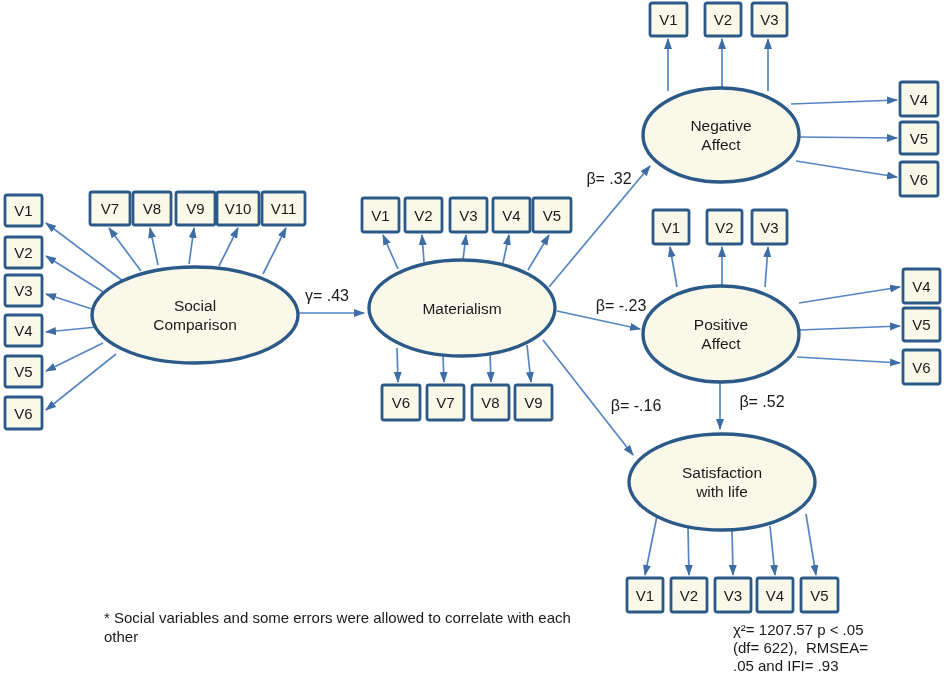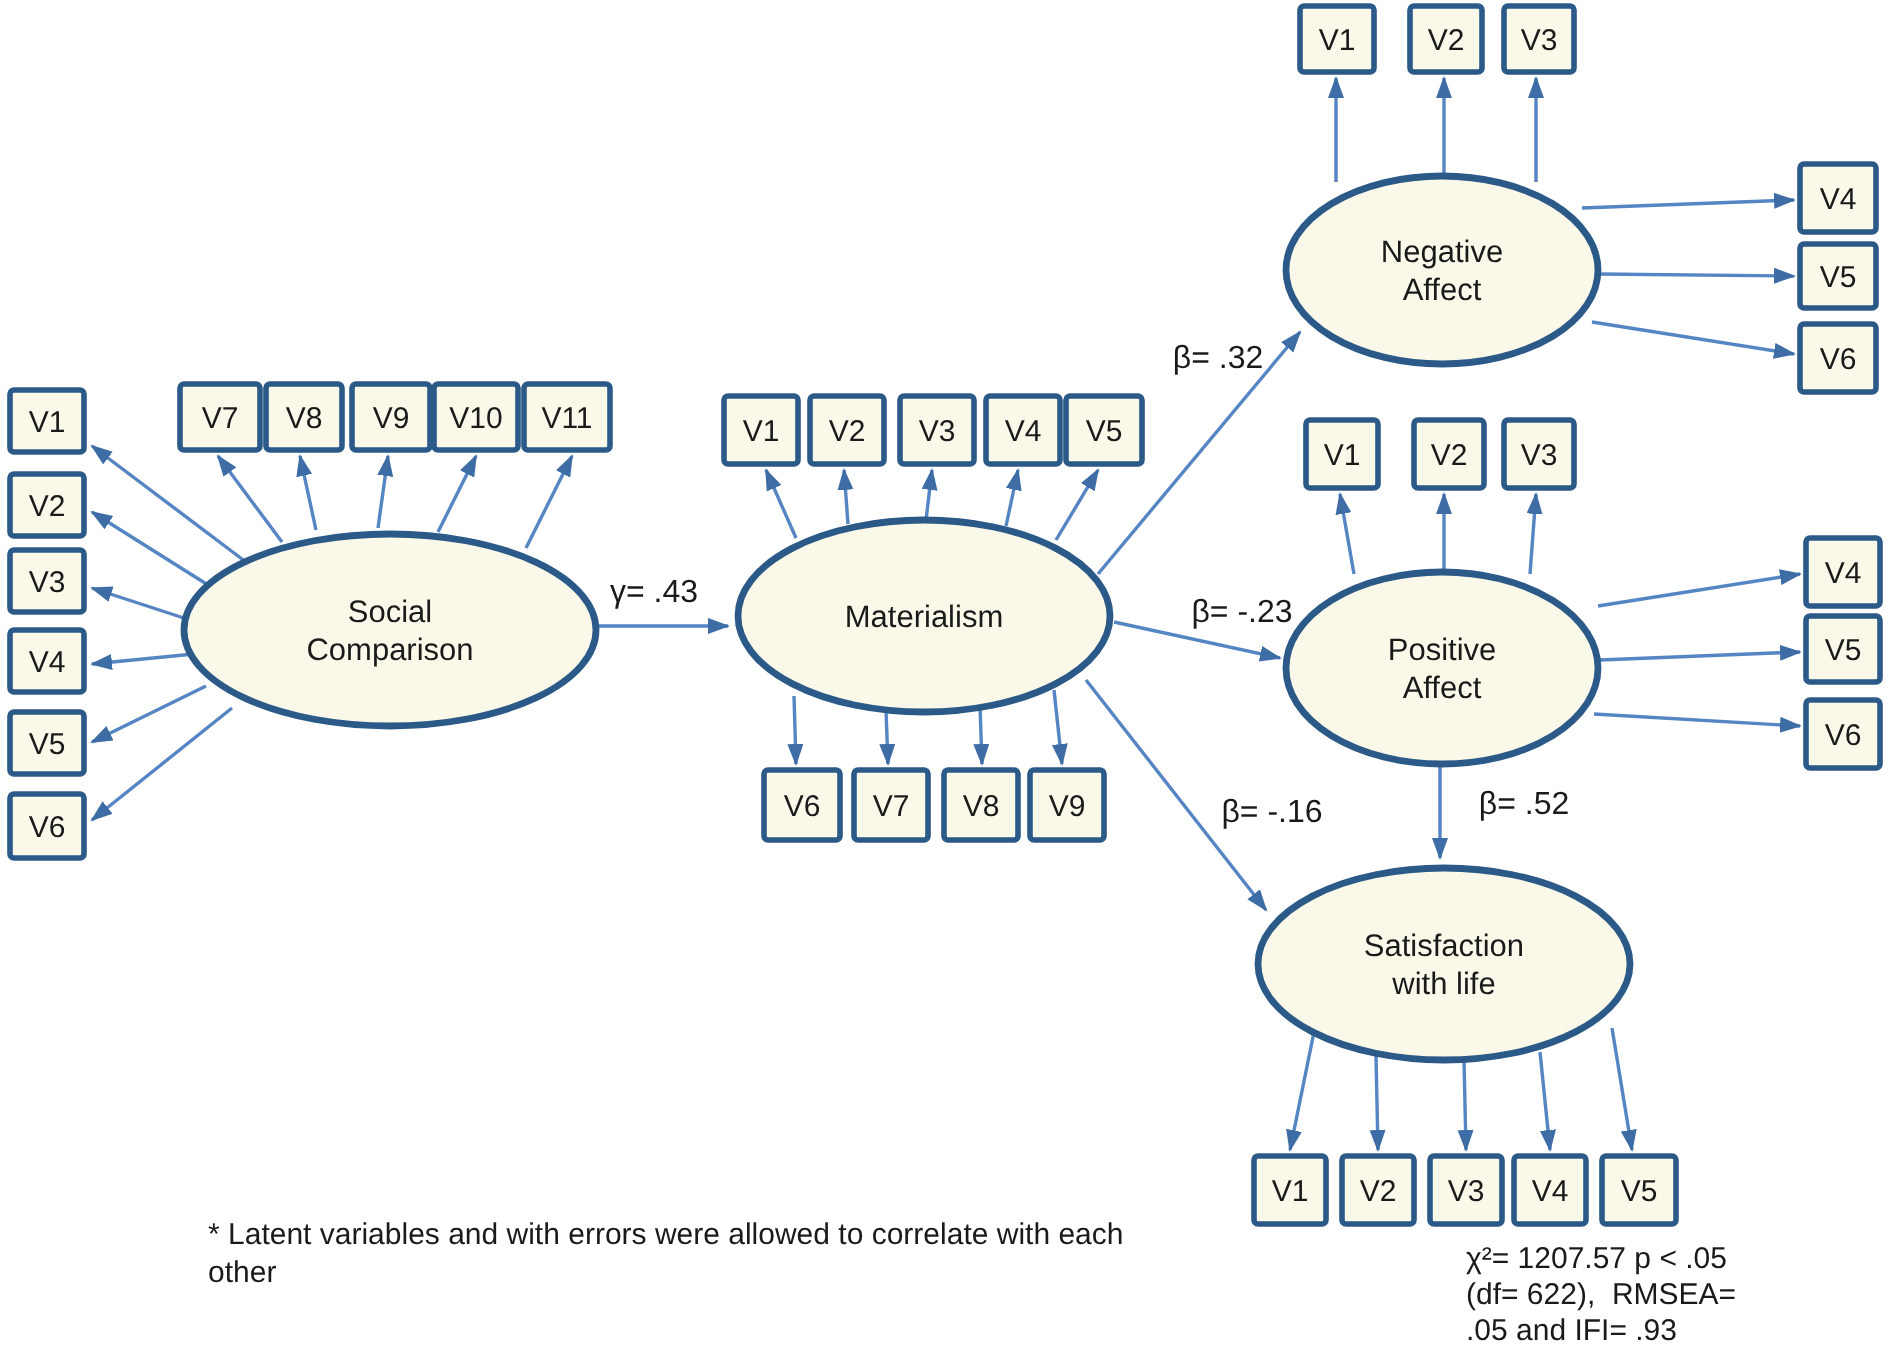--- a/index.html
+++ b/index.html
@@ -260,18 +260,18 @@
         <text x="819.5" y="600.5" text-anchor="middle" font-size="15" fill="#1A1A1A">V5</text>
       </g>
       <g>
         <text x="327" y="301" text-anchor="middle" font-size="16" fill="#1A1A1A">γ= .43</text>
         <text x="609" y="184" text-anchor="middle" font-size="16" fill="#1A1A1A">β= .32</text>
         <text x="621" y="311" text-anchor="middle" font-size="16" fill="#1A1A1A">β= -.23</text>
         <text x="636" y="411" text-anchor="middle" font-size="16" fill="#1A1A1A">β= -.16</text>
         <text x="762" y="407" text-anchor="middle" font-size="16" fill="#1A1A1A">β= .52</text>
       </g>
     </svg>
-  <div class="footnote">* Latent variables and with errors were allowed to correlate with each
+  <div class="footnote">* Social variables and some errors were allowed to correlate with each
 other</div>
   <div class="fit-stats">χ²= 1207.57 p &lt; .05
 (df= 622),  RMSEA=
 .05 and IFI= .93</div>
 </div>
 
 </body></html>

